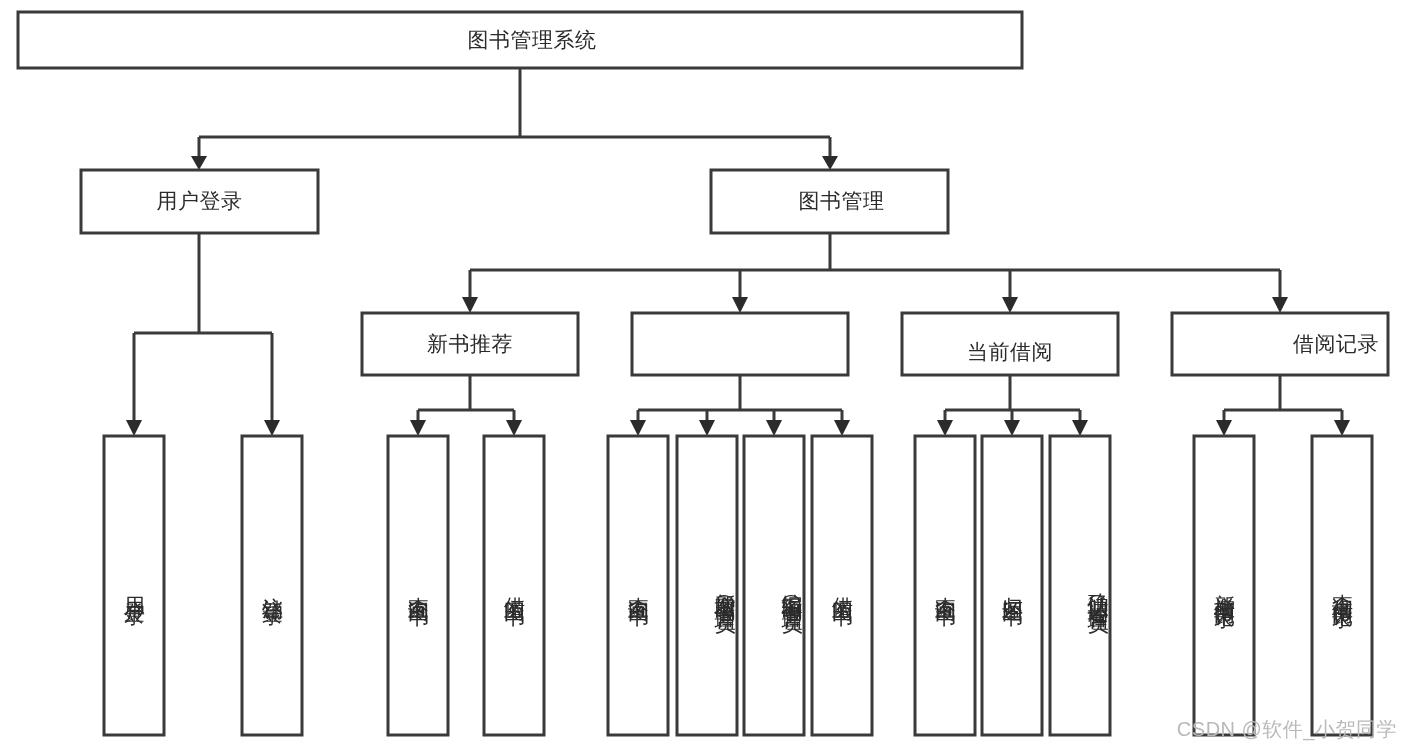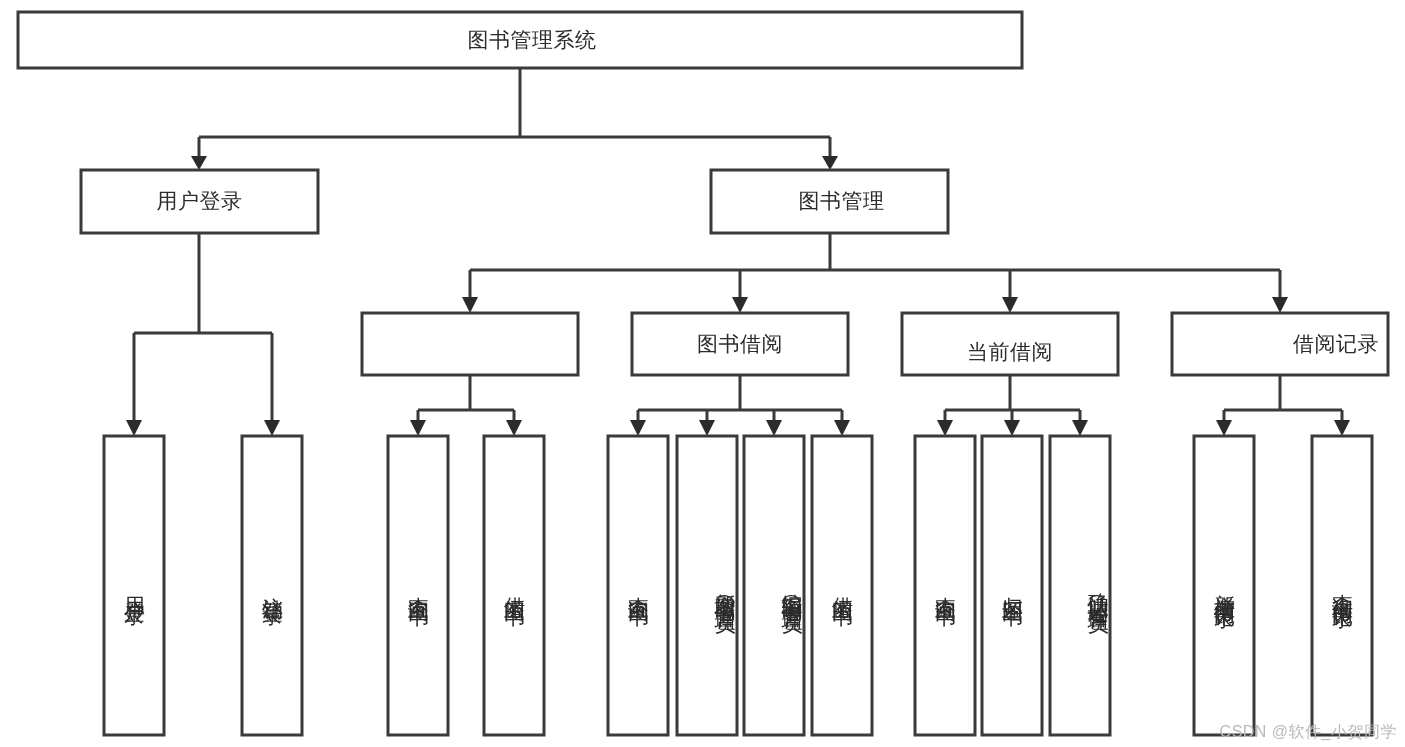--- a/index.html
+++ b/index.html
@@ -27,21 +27,21 @@
     writing-mode:vertical-rl;
     text-orientation:upright;
     letter-spacing:3px;
     font-size:21px;
     white-space:nowrap;
   }
   .node-label.vertical.topalign{align-items:flex-start;}
 
   #watermark{
     position:absolute;right:8px;bottom:4px;
-    font-size:16px;color:#b9b9b9;
+    font-size:20px;color:#b9b9b9;
     letter-spacing:0.5px;
     white-space:nowrap;
   }
 </style>
 </head>
 <body>
 
 <div id="diagram-root">
 
   <svg id="diagram-svg" viewBox="0 0 1405 747">
@@ -111,21 +111,21 @@
       <rect class="node-box" x="1194" y="436" width="60" height="299"></rect>
       <rect class="node-box" x="1312" y="436" width="60" height="299"></rect>
     </g>
   </svg>
 
   <div class="node-label" style="left:18px;top:12px;width:1004px;height:56px;margin-left:12px;">图书管理系统</div>
 
   <div class="node-label" style="left:81px;top:170px;width:237px;height:63px;">用户登录</div>
   <div class="node-label" style="left:711px;top:170px;width:237px;height:63px;padding-left:12px;">图书管理</div>
 
-  <div class="node-label" style="left:632px;top:313px;width:216px;height:62px;">图书借阅</div>
+  <div class="node-label" style="left:362px;top:313px;width:216px;height:62px;">新书推荐</div>
   <div class="node-label" style="left:902px;top:313px;width:216px;height:78px;border-radius:16px;">当前借阅</div>
   <div class="node-label" style="left:1228px;top:313px;width:216px;height:62px;">借阅记录</div>
 
   <div class="node-label vertical" style="left:104px;top:436px;width:60px;height:299px;">用户登录</div>
   <div class="node-label vertical" style="left:242px;top:436px;width:60px;height:299px;">注销登录</div>
   <div class="node-label vertical" style="left:388px;top:436px;width:60px;height:299px;">查询图书</div>
   <div class="node-label vertical" style="left:484px;top:436px;width:60px;height:299px;">借阅图书</div>
   <div class="node-label vertical" style="left:608px;top:436px;width:60px;height:299px;">查询图书</div>
   <div class="node-label vertical topalign" style="left:677px;top:444px;width:60px;height:291px;">新增图书（管理员）</div>
   <div class="node-label vertical topalign" style="left:744px;top:444px;width:60px;height:291px;">编辑图书（管理员）</div>

